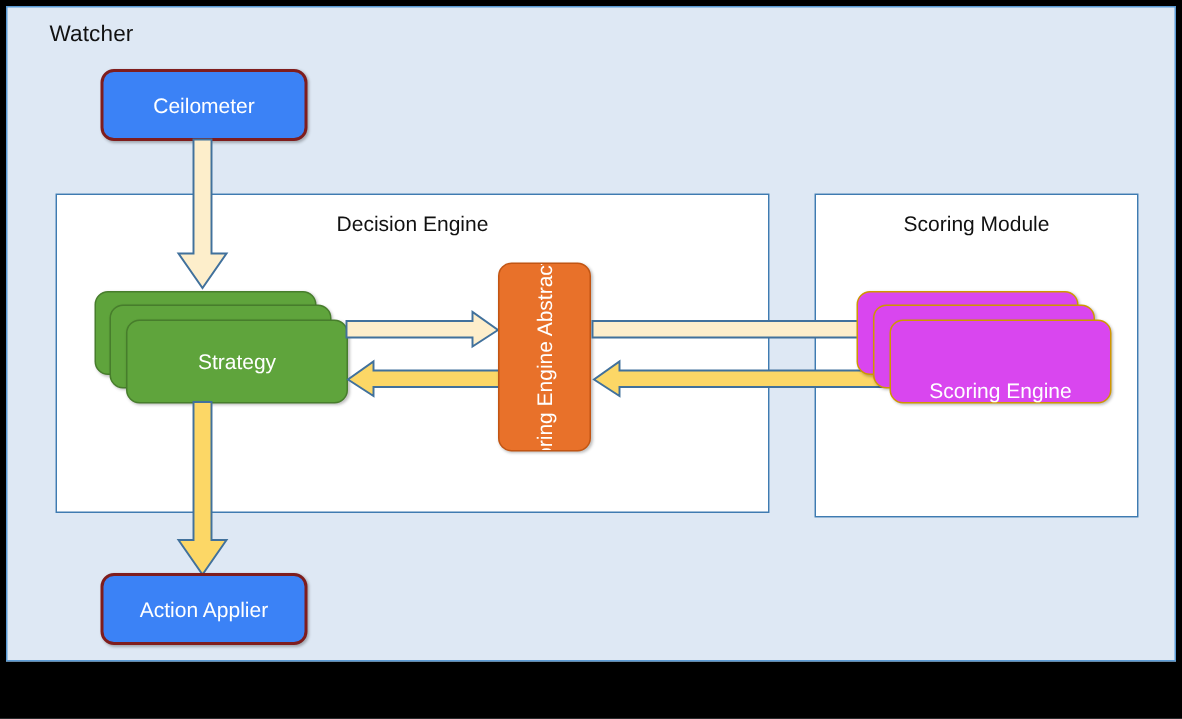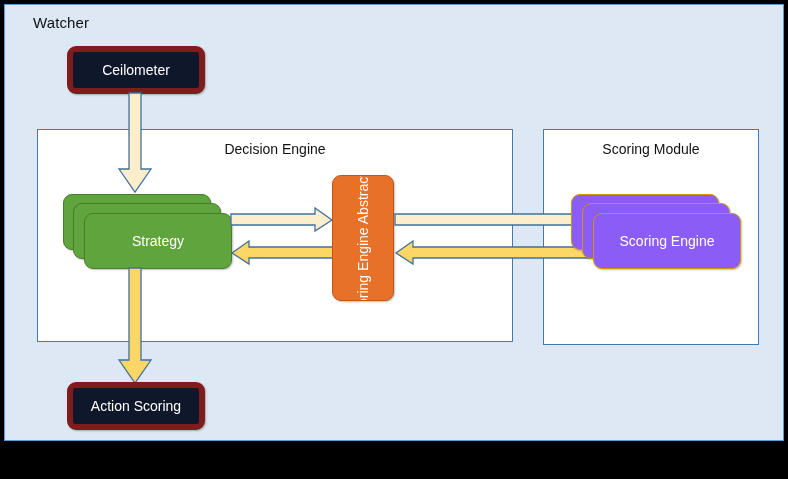--- a/index.html
+++ b/index.html
@@ -80,34 +80,35 @@
     border-radius: 9px;
     display: flex;
     align-items: center;
     justify-content: center;
     color: #ffffff;
     font-size: 14px;
     text-align: center;
     line-height: 1.15;
   }
   .rbox.blue {
-    background: #0f172a;
-    border: 6px solid #7f1d1d;
+    background: #3b82f6;
+    border: 2px solid #7f1d1d;
     box-shadow: 1px 1px 2px rgba(0,0,0,.28);
   }
   .rbox.green {
     background: #5fa43c;
     border: 1px solid #477d2c;
     box-shadow: 1px 1px 2px rgba(0,0,0,.25);
     text-align: center;
   }
   .rbox.amber {
-    background: #8b5cf6;
+    background: #d946ef;
     border: 1px solid #cf9700;
     box-shadow: 1px 1px 2px rgba(0,0,0,.25);
+    align-items: flex-end;
   }
   .rbox.orange {
     background: #e8712a;
     border: 1px solid #c25513;
     box-shadow: 1px 1px 2px rgba(0,0,0,.25);
   }
 
   #ceilometer { left: 62px;  top: 41px;  width: 138px; height: 48px; }
   #action-applier { left: 62px; top: 377px; width: 138px; height: 48px; }
 
@@ -180,21 +181,21 @@
     <div class="rbox green" id="strategy-back1"></div>
     <div class="rbox green" id="strategy-front">
       <span>Strategy</span>
     </div>
 
     <svg class="arrow-svg" id="arrow-strategy-action" viewBox="0 0 34 116">
       <polygon class="arrow-yellow" points="11,0 23,0 23,92 33,92 17,115 1,92 11,92"></polygon>
     </svg>
 
     <div class="rbox blue" id="action-applier">
-      <span>Action Scoring</span>
+      <span>Action Applier</span>
     </div>
 
     <svg class="arrow-svg" id="arrow-strat-to-sea" viewBox="0 0 102 24">
       <polygon class="arrow-cream" points="0,6 84,6 84,0 101,12 84,23 84,17 0,17"></polygon>
     </svg>
 
     <svg class="arrow-svg" id="arrow-sea-to-strat" viewBox="0 0 102 24">
       <polygon class="arrow-yellow" points="102,6 18,6 18,0 1,12 18,23 18,17 102,17"></polygon>
     </svg>
 

